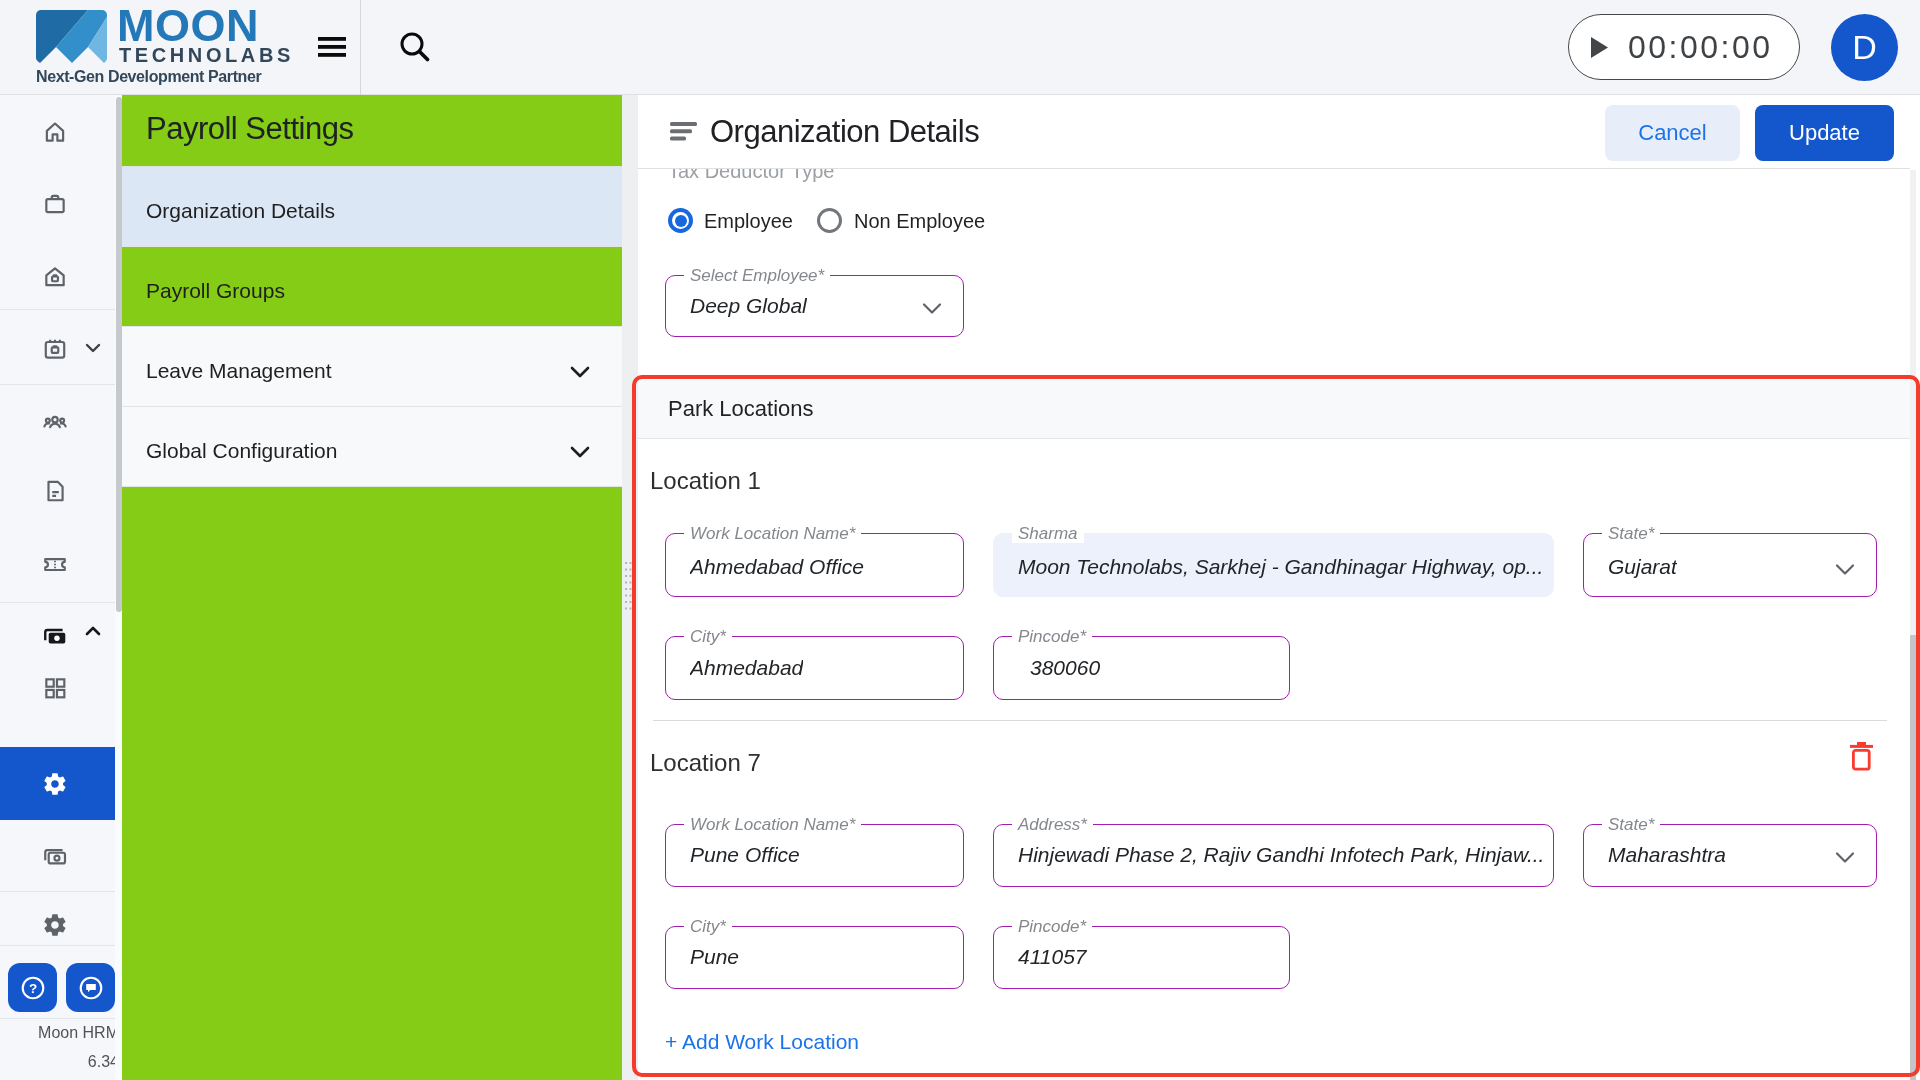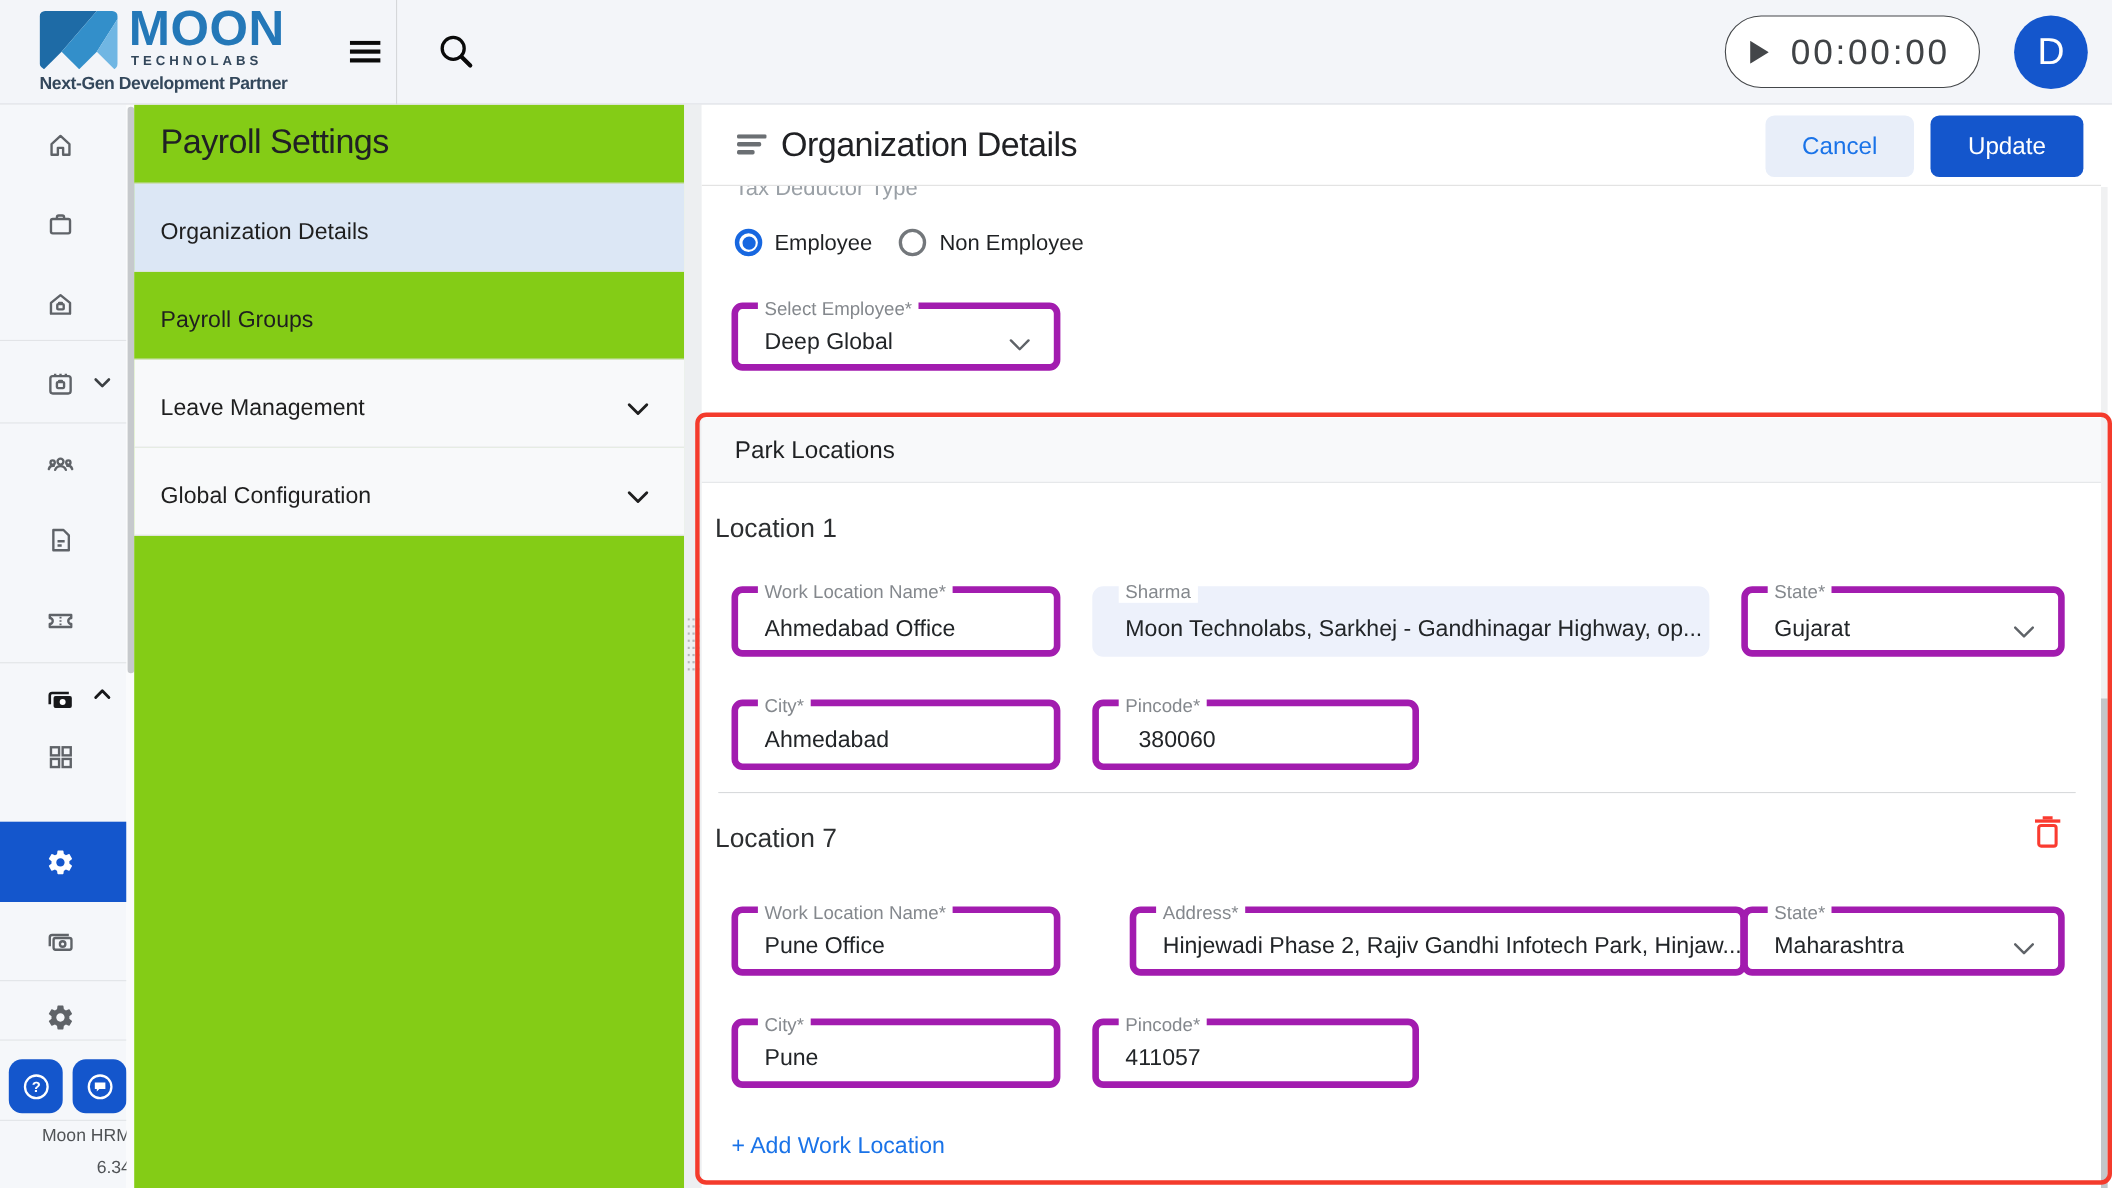--- a/index.html
+++ b/index.html
@@ -32,21 +32,21 @@
   #mhead { position:absolute; left:0; top:0; width:1272px; height:74px; background:#fff; border-bottom:1px solid #e0e0e0; z-index:5; }
   #mtitle { position:absolute; left:72px; top:19px; font-size:31px; letter-spacing:-0.5px; line-height:36px; color:#202124; }
   #btncancel { position:absolute; left:967px; top:10px; width:135px; height:56px; border-radius:8px; background:#e8eef9; color:#1a73e8; font-size:22px; text-align:center; line-height:56px; }
   #btnupdate { position:absolute; left:1117px; top:10px; width:139px; height:56px; border-radius:8px; background:#1456cc; color:#fff; font-size:22px; text-align:center; line-height:56px; }
   #taxlbl { position:absolute; left:30px; top:65px; font-size:20px; color:#9aa0a6; z-index:1; }
   
   .rado { position:absolute; width:25px; height:25px; border-radius:50%; }
   .radoin { position:absolute; left:2.5px; top:2.5px; width:12px; height:12px; border-radius:50%; background:#1767e0; }
   .radlbl { position:absolute; font-size:20px; color:#1f2123; }
   
-  .fld { position:absolute; border:6px solid #a21caf; border-radius:10px; background:#fff; }
+  .fld { position:absolute; border:1px solid #a21caf; border-radius:10px; background:#fff;font-style:italic; }
   .fld .lab { position:absolute; left:18px; top:-9px; font-size:17px; color:#84888d; background:#fff; padding:0 6px; line-height:18px; white-space:nowrap; }
   .fld .val { position:absolute; left:24px; top:21px; font-size:21px; color:#222528; white-space:nowrap; overflow:hidden; }
   .chev { position:absolute; }
   
   #wlhead { position:absolute; left:0; top:285px; width:1272px; height:59px; background:#f8f9fa; border-bottom:1px solid #e4e6e8; font-size:22px; color:#1f2123; display:flex; align-items:center; padding-left:30px; }
   .loctitle { position:absolute; left:12px; font-size:24px; color:#2d2f31; }
   #adddiv { position:absolute; left:15px; top:625px; width:1234px; height:1px; background:#d8dadc; }
   #addlink { position:absolute; left:27px; top:935px; font-size:21px; color:#1a73e8; }
   
   #mtrack { position:absolute; left:1910px; top:170px; width:6px; height:910px; background:#f0f1f2; }
@@ -58,21 +58,21 @@
 <body>
 
 <div id="topbar">
 
   <svg class="abs" style="left:36px; top:10px;" width="71" height="53" viewBox="0 0 71 53">
     <path d="M5,0 L52,0 L20,37 L4,53 L1.5,51 A5,5 0 0 1 0,48 L0,5 A5,5 0 0 1 5,0 Z" fill="#1e6ba6"></path>
     <path d="M52,0 L66,0 A5,5 0 0 1 71,5 L71,7 L52,37 L36,53 L20,37 Z" fill="#338fca"></path>
     <path d="M71,7 L71,48 A5,5 0 0 1 69.5,51.5 L68,53 L52,37 Z" fill="#70b6e3"></path>
   </svg>
   <div class="abs" style="left:117px; top:6px; font-size:45px; font-weight:bold; color:#2478b8; letter-spacing:0.5px; line-height:40px;">MOON</div>
-  <div class="abs" style="left:119px; top:47px; font-size:12px; font-weight:bold; color:#33475b; letter-spacing:3.6px; line-height:16px;">TECHNOLABS</div>
+  <div class="abs" style="left:119px; top:47px; font-size:20px; font-weight:bold; color:#33475b; letter-spacing:3.6px; line-height:16px;">TECHNOLABS</div>
   <div class="abs" style="left:36px; top:69px; font-size:16px; font-weight:bold; color:#33475b; letter-spacing:-0.4px; line-height:16px;">Next-Gen Development Partner</div>
   <div id="vline1"></div>
 
   <svg class="abs" style="left:318px; top:37px;" width="28" height="21" viewBox="0 0 28 21">
     <rect x="0" y="0" width="28" height="3.8" fill="#0a0a0a"></rect>
     <rect x="0" y="8" width="28" height="3.8" fill="#0a0a0a"></rect>
     <rect x="0" y="16" width="28" height="3.8" fill="#0a0a0a"></rect>
   </svg>
 
   <svg class="abs" style="left:399px; top:31px;" width="32" height="32" viewBox="0 0 32 32">
@@ -295,21 +295,21 @@
   <svg class="abs" style="left:1211px; top:646px;" width="25" height="31" viewBox="0 0 25 31">
     <path d="M8,1 h9 v3 h-9 Z" fill="#fa3b30"></path>
     <rect x="1" y="3.9" width="23" height="3" fill="#fa3b30"></rect>
     <rect x="4.4" y="9.4" width="15.8" height="18.8" rx="2.2" fill="none" stroke="#fa3b30" stroke-width="2.8"></rect>
   </svg>
 
   <div class="fld" style="left:27px; top:729px; width:299px; height:63px;">
     <span class="lab">Work Location Name*</span>
     <span class="val" style="top:18px;">Pune Office</span>
   </div>
-  <div class="fld" style="left:355px; top:729px; width:561px; height:63px;margin-left:34px;">
+  <div class="fld" style="left:355px; top:729px; width:561px; height:63px;">
     <span class="lab">Address*</span>
     <span class="val" style="top:18px; width:528px;">Hinjewadi Phase 2, Rajiv Gandhi Infotech Park, Hinjaw...</span>
   </div>
   <div class="fld" style="left:945px; top:729px; width:294px; height:63px;">
     <span class="lab">State*</span>
     <span class="val" style="top:18px;">Maharashtra</span>
     <svg class="chev" style="right:21px; top:26px;" width="20" height="13" viewBox="0 0 20 13" fill="none" stroke="#5f6368" stroke-width="2.2" stroke-linecap="round" stroke-linejoin="round">
       <polyline points="2,2.5 10,10.5 18,2.5"></polyline>
     </svg>
   </div>

